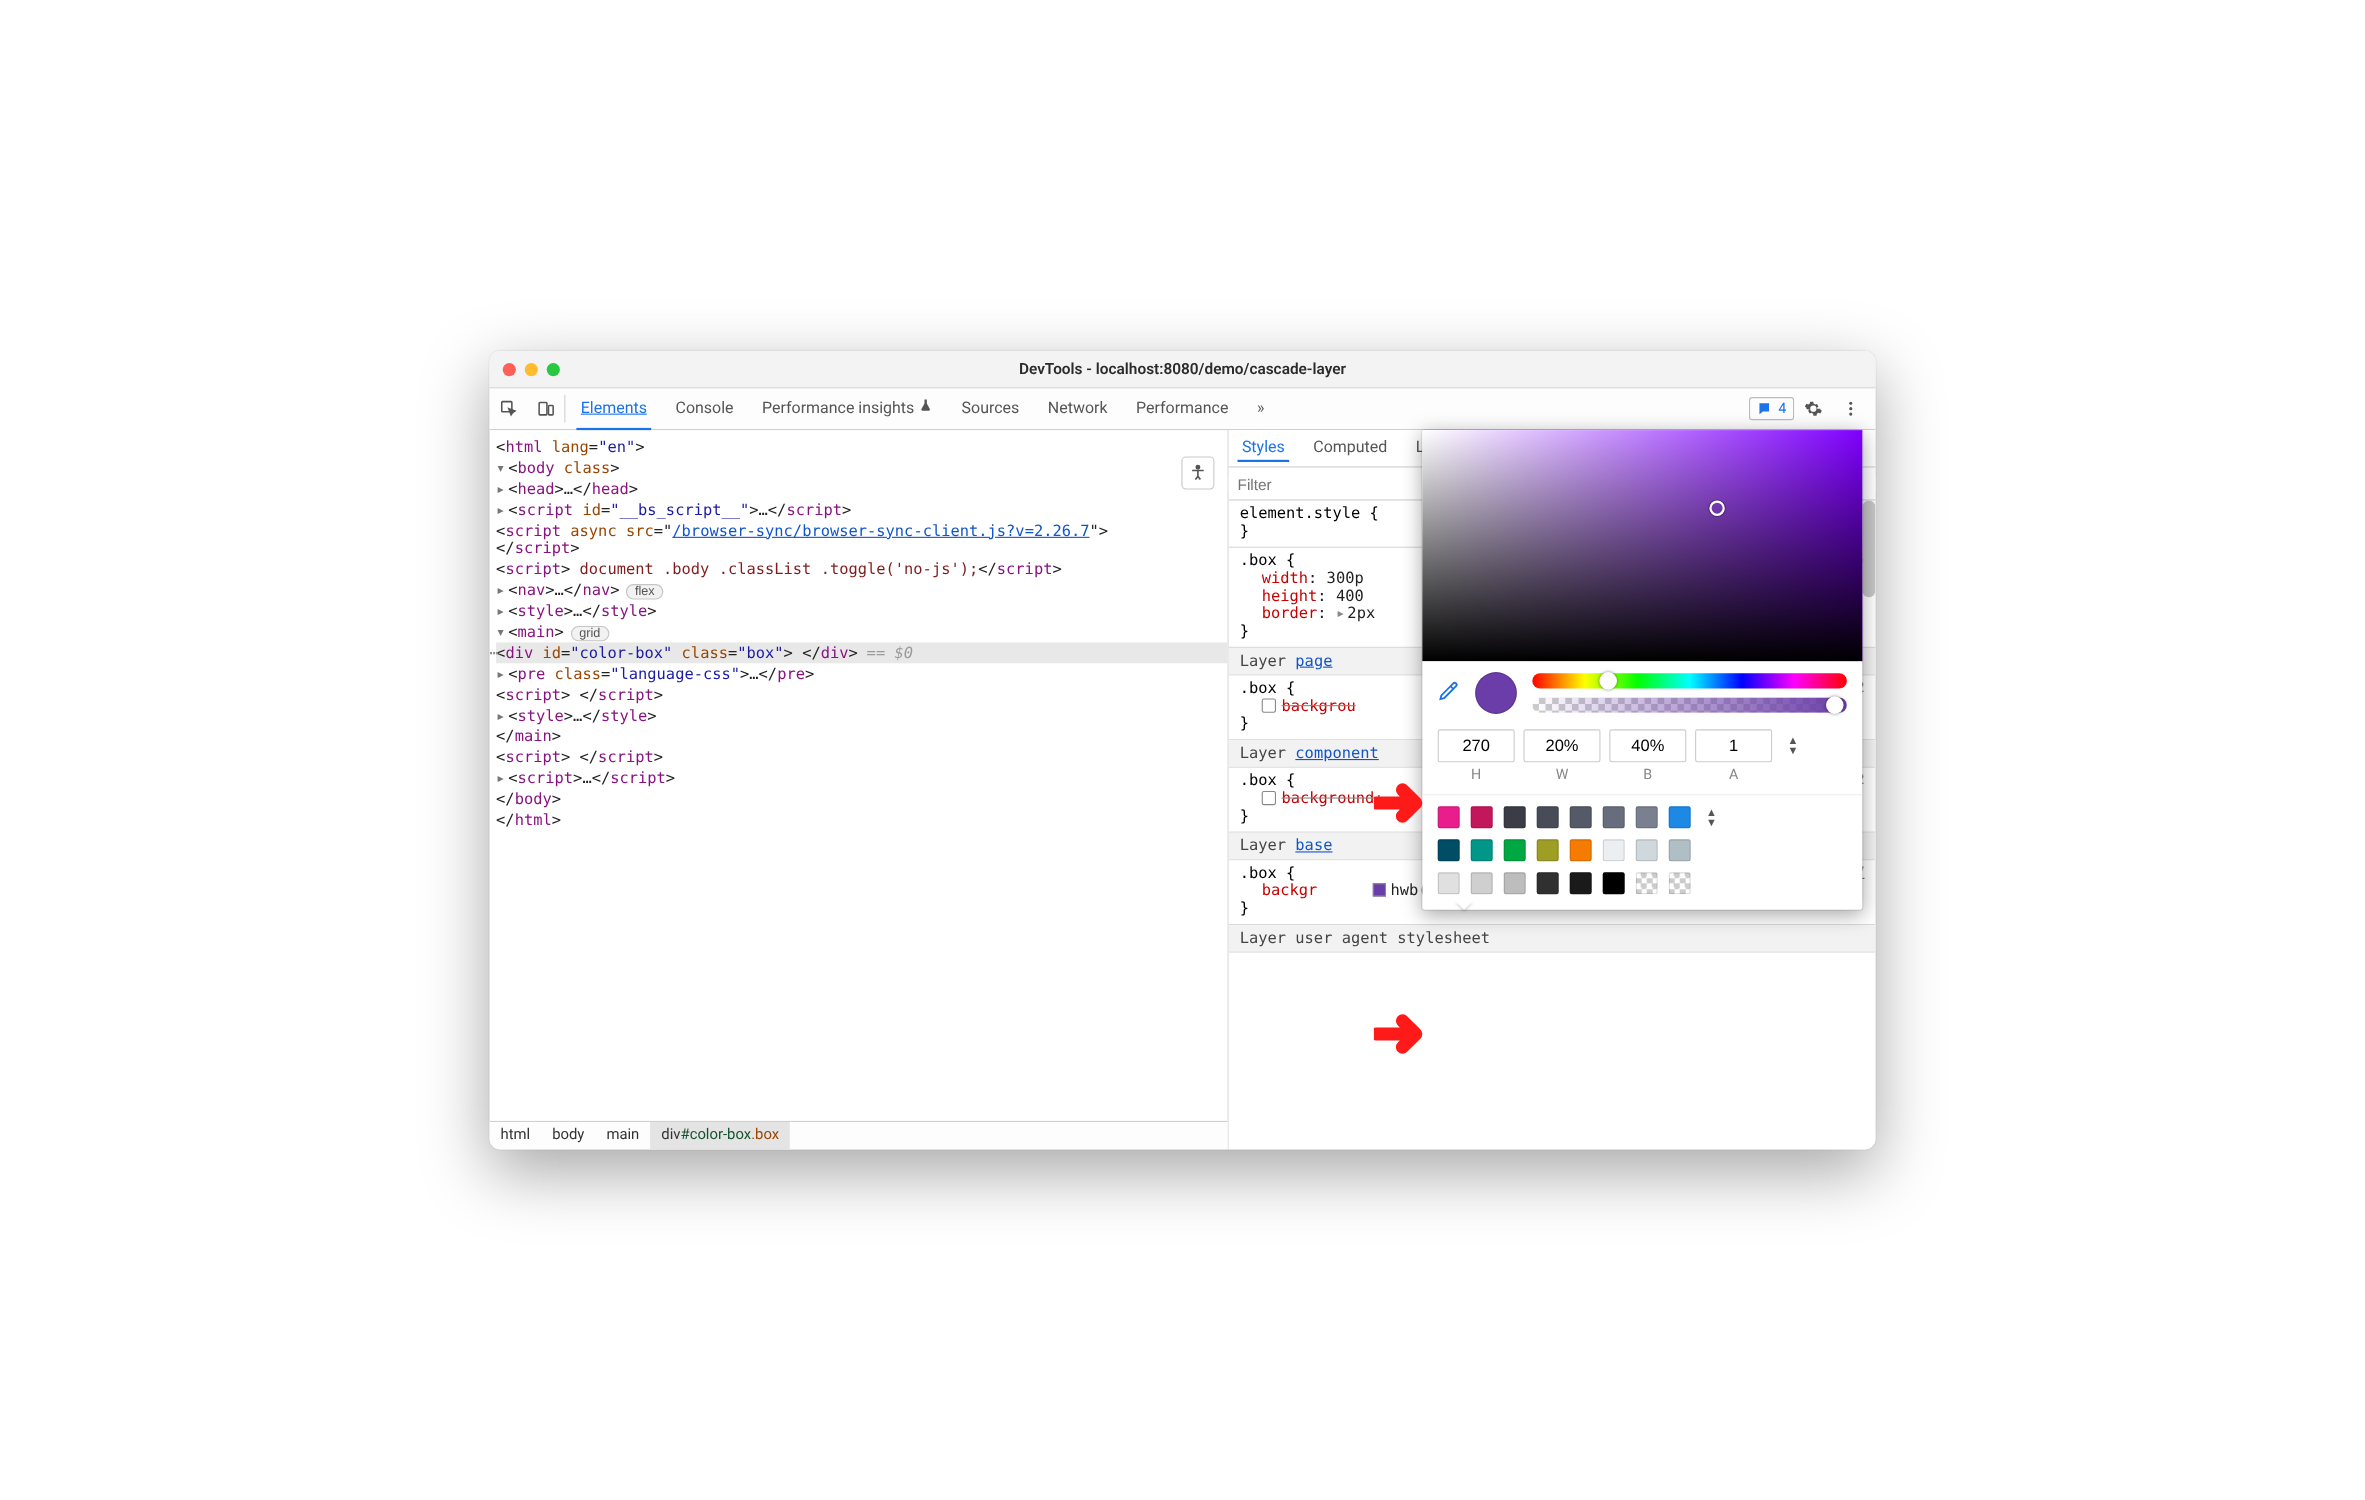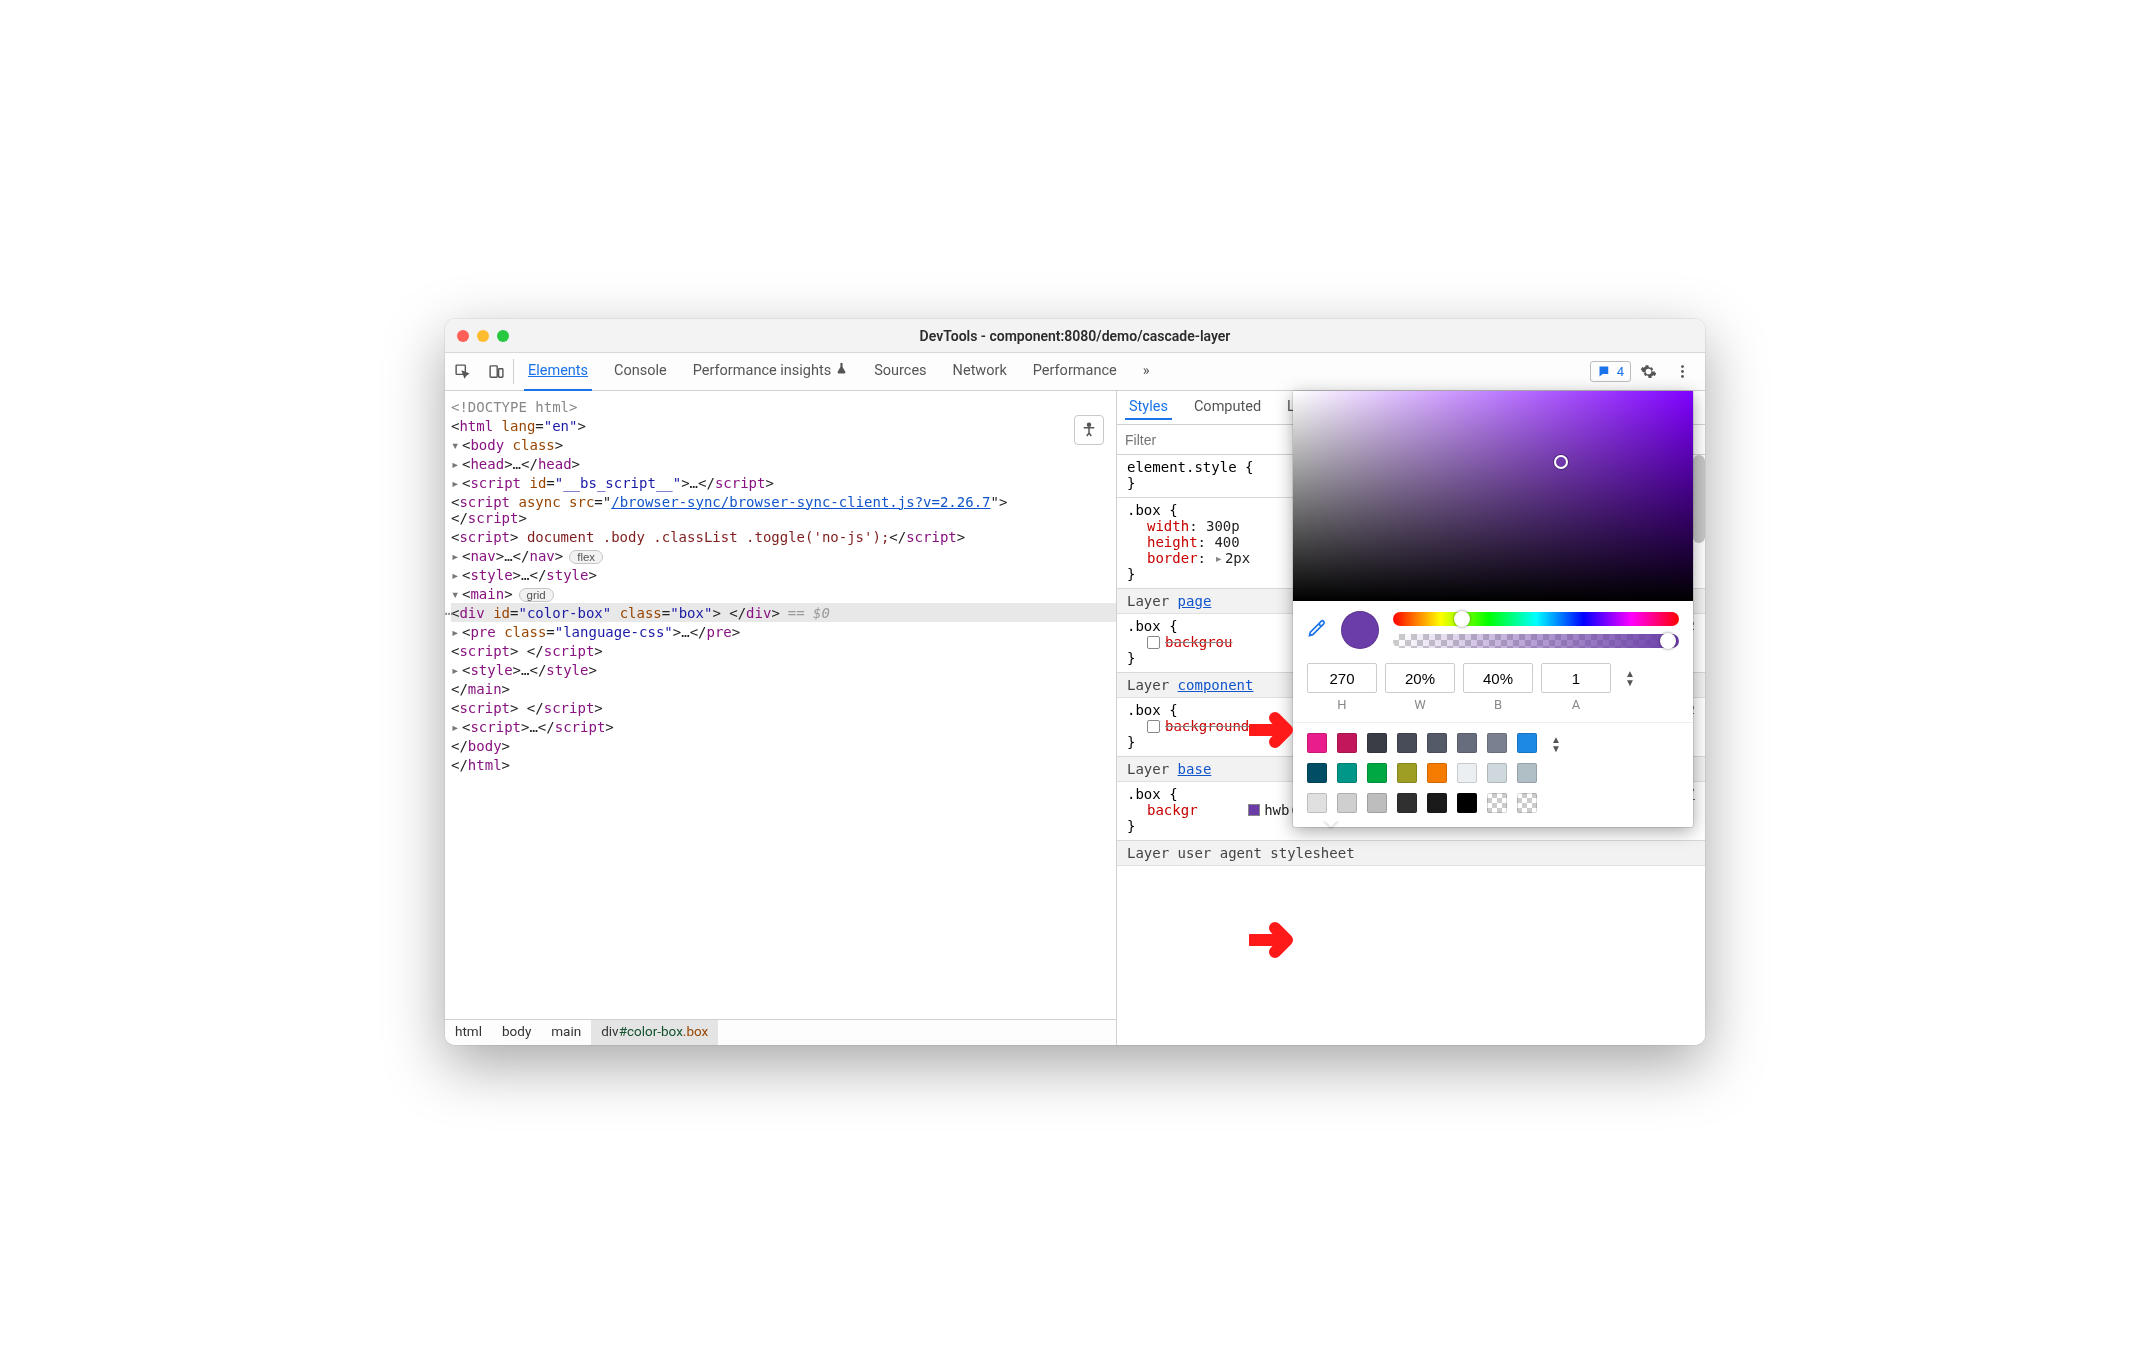--- a/index.html
+++ b/index.html
@@ -249,21 +249,21 @@
 <body>
 
 <div class="window">
 
   <div class="titlebar">
     <div class="traffic-lights">
       <div class="tl red"></div>
       <div class="tl yellow"></div>
       <div class="tl green"></div>
     </div>
-    <div class="titlebar-title">DevTools - component:8080/demo/cascade-layer</div>
+    <div class="titlebar-title">DevTools - localhost:8080/demo/cascade-layer</div>
   </div>
 
   <div class="toolbar">
     <div class="tb-icon-btn">
       <svg viewBox="0 0 24 24" fill="none" stroke="#555" stroke-width="2">
           <rect x="3" y="3" width="13" height="13" rx="1"></rect>
           <path d="M12 12 l8 3 -3 2 -2 3 z" fill="#555"></path>
         </svg>
     </div>
     <div class="tb-icon-btn">
@@ -314,21 +314,20 @@
   <div class="main">
 
     <div class="elements-panel">
       <div class="a11y-btn">
         <svg viewBox="0 0 24 24" fill="none" stroke="#555" stroke-width="2">
             <circle cx="12" cy="5" r="2" fill="#555"></circle>
             <path d="M5 9h14M12 9v7M9 20l3-4 3 4"></path>
           </svg>
       </div>
       <div class="dom-tree mono">
-        <div class="line ind1 doctype">&lt;!DOCTYPE html&gt;</div>
         <div class="line ind1">&lt;<span class="tag">html</span> <span class="attr-n">lang</span>=<span class="attr-v">"en"</span>&gt;</div>
         <div class="line ind2"><span class="caret">▾</span>&lt;<span class="tag">body</span> <span class="attr-n">class</span>&gt;</div>
         <div class="line ind2"><span class="caret">▸</span>&lt;<span class="tag">head</span>&gt;…&lt;/<span class="tag">head</span>&gt;</div>
         <div class="line ind3"><span class="caret">▸</span>&lt;<span class="tag">script</span> <span class="attr-n">id</span>=<span class="attr-v">"__bs_script__"</span>&gt;…&lt;/<span class="tag">script</span>&gt;</div>
         <div class="line ind3" style="white-space:normal;max-width:560px">&lt;<span class="tag">script</span> <span class="attr-n">async</span> <span class="attr-n">src</span>="<span class="linkv">/browser-sync/browser-sync-client.js?v=2.26.7</span>"&gt;&lt;/<span class="tag">script</span>&gt;</div>
         <div class="line ind3" style="white-space:normal;max-width:560px">&lt;<span class="tag">script</span>&gt;<span class="txt"> document .body .classList .toggle('no-js');</span>&lt;/<span class="tag">script</span>&gt;</div>
         <div class="line ind3"><span class="caret">▸</span>&lt;<span class="tag">nav</span>&gt;…&lt;/<span class="tag">nav</span>&gt;<span class="badge">flex</span></div>
         <div class="line ind3"><span class="caret">▸</span>&lt;<span class="tag">style</span>&gt;…&lt;/<span class="tag">style</span>&gt;</div>
         <div class="line ind3"><span class="caret">▾</span>&lt;<span class="tag">main</span>&gt;<span class="badge">grid</span></div>
         <div class="line ind4 selected">&lt;<span class="tag">div</span> <span class="attr-n">id</span>=<span class="attr-v">"color-box"</span> <span class="attr-n">class</span>=<span class="attr-v">"box"</span>&gt; &lt;/<span class="tag">div</span>&gt;<span class="sel-suffix">== $0</span></div>

